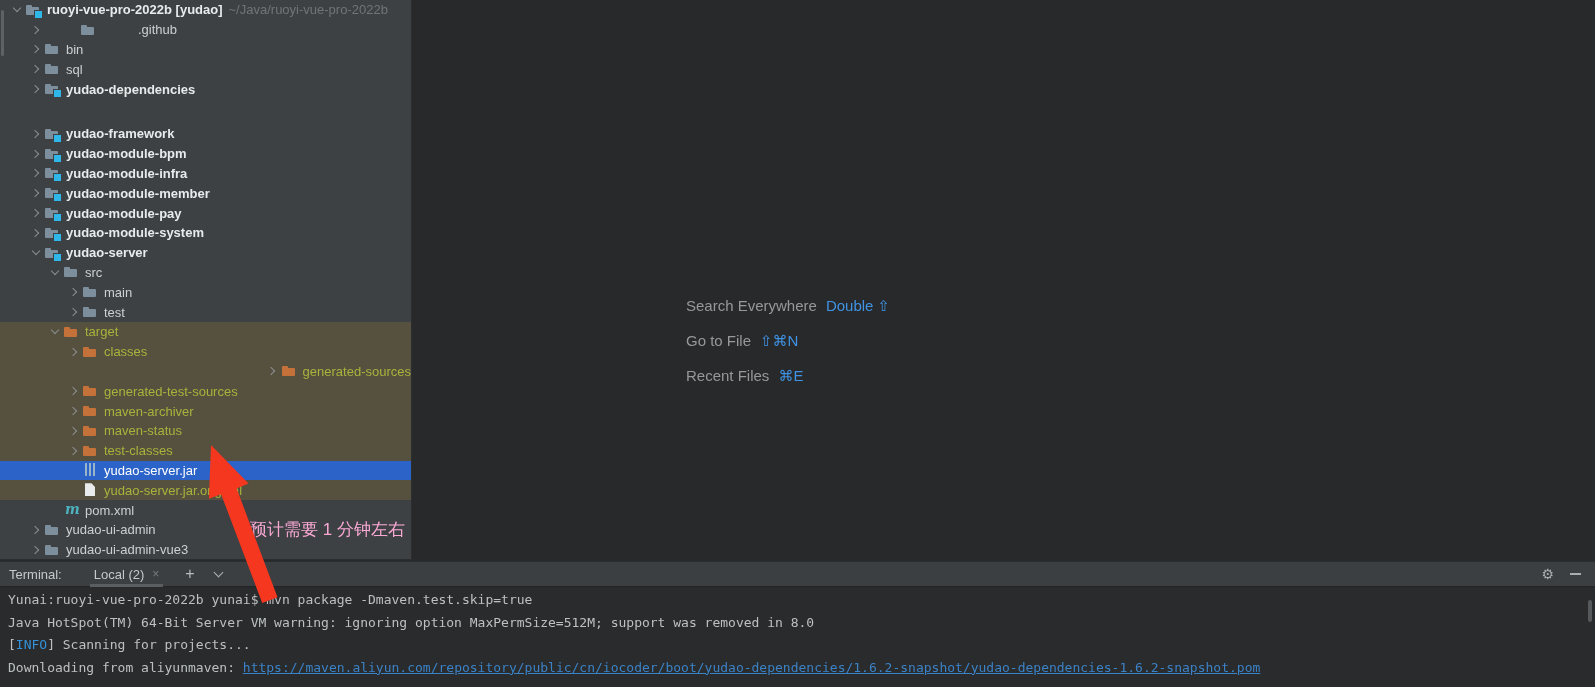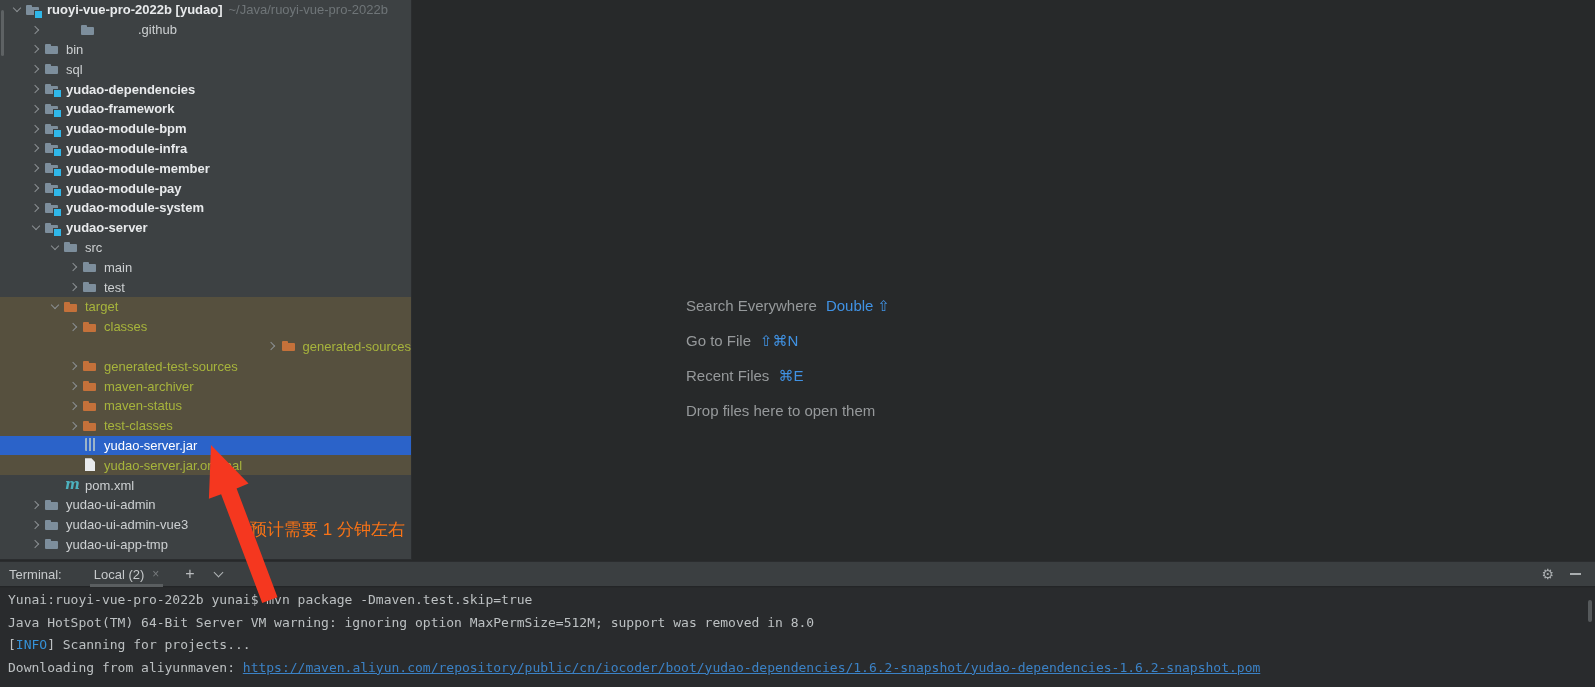--- a/index.html
+++ b/index.html
@@ -74,21 +74,21 @@
     font-family:"DejaVu Sans Mono","Liberation Mono",monospace; font-size:13px; }
   .term-line { height:22.5px; line-height:22.5px; white-space:pre; }
   .seg-fg   { color:#BCC0C2; }
   .seg-info { color:#3592D8; }
   .seg-link { color:#3B82C6; text-decoration:underline; }
   #term-scrollbar { position:absolute; right:3px; top:600px; width:4px; height:22px;
     background:#55595B; border-radius:2px; }
 
   
   #annot-text { position:absolute; left:250px; top:518px; font-size:17px;
-    color:#f97316; font-weight:500; }
+    color:#f9a8d4; font-weight:500; }
   #annot-arrow { position:absolute; left:0; top:0; pointer-events:none; }
 </style>
 </head>
 <body>
 
 <div id="stage">
 
   <div id="tree-panel">
     <div id="tree">
         <div class="trow" style="padding-left: 8px;">
@@ -124,21 +124,21 @@
         </div>
         <div class="trow" style="padding-left: 27px; text-align: center;">
           <span class="chevslot">
             <i class="chev-i chev-r"></i>
           </span>
           <span class="icon module">
             <span class="badge"></span>
           </span>
           <span class="lbl b">yudao-dependencies</span>
         </div>
-        <div class="trow" style="padding-left: 27px;">
+        <div class="trow" style="padding-left: 27px; margin-top: 25px;">
           <span class="chevslot">
             <i class="chev-i chev-r"></i>
           </span>
           <span class="icon module">
             <span class="badge"></span>
           </span>
           <span class="lbl b">yudao-framework</span>
         </div>
         <div class="trow" style="padding-left: 27px;">
           <span class="chevslot">
@@ -305,21 +305,20 @@
           <span class="lbl"></span>
         </div>
       </div>
     <div id="tree-scrollbar"></div>
   </div>
 
   <div id="hints">
       <div class="hint-line"><span class="hint-label">Search Everywhere</span><span class="hint-key">Double ⇧</span></div>
       <div class="hint-line"><span class="hint-label">Go to File</span><span class="hint-key">⇧⌘N</span></div>
       <div class="hint-line"><span class="hint-label">Recent Files</span><span class="hint-key">⌘E</span></div>
-      <div class="hint-line">Drop files here to open them</div>
     </div>
 
   <div id="term-strip">
     <span id="term-label">Terminal:</span>
     <span id="term-tab">
       <span>Local (2)</span>
       <span id="tab-close">×</span>
     </span>
     <span id="tab-add">+</span>
     <span id="tab-dd">

